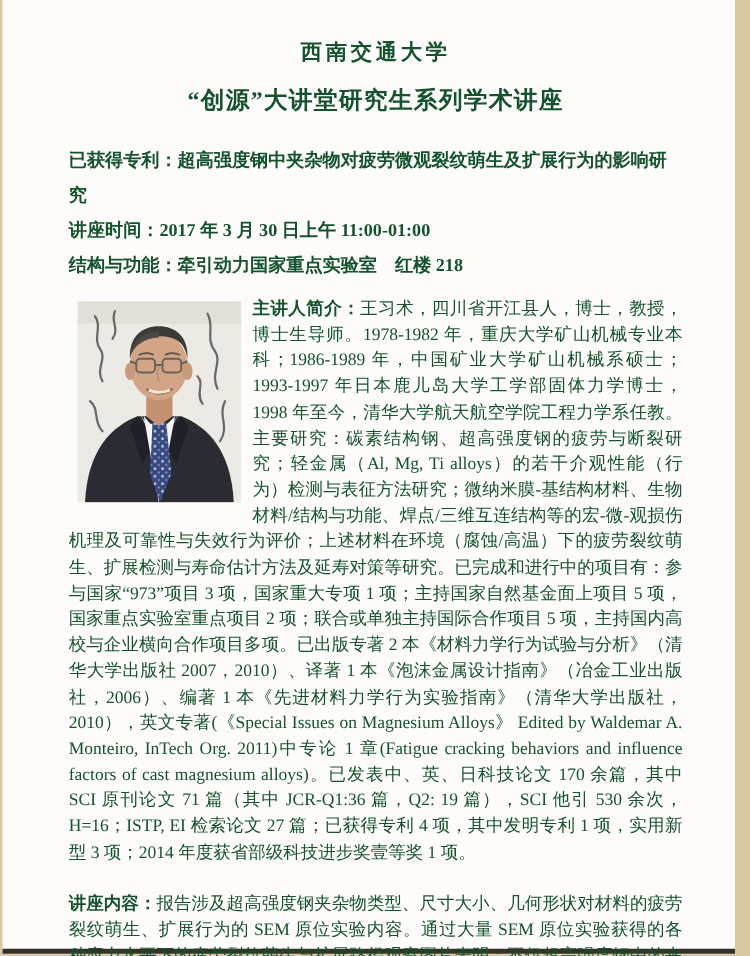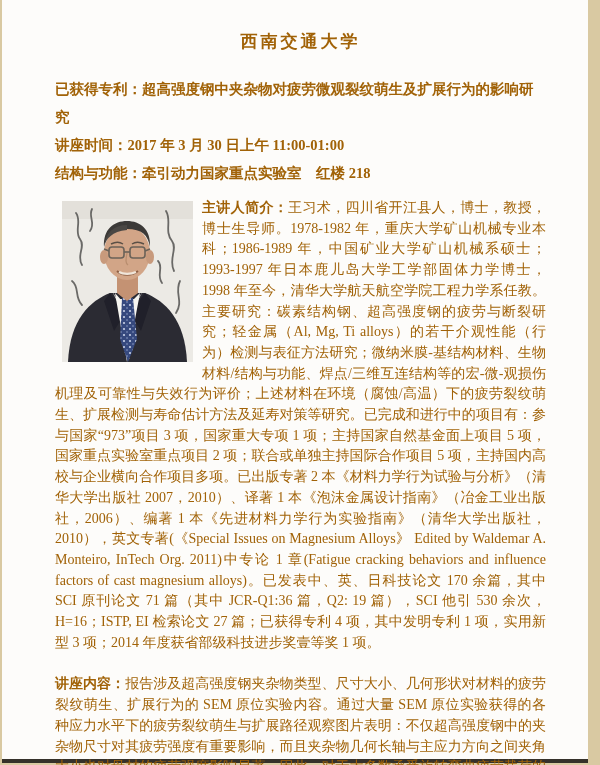--- a/index.html
+++ b/index.html
@@ -10,21 +10,21 @@
     font-family: "Liberation Serif", serif;
     overflow: hidden;
   }
   .page {
     position: absolute;
     left: 2px; top: 0; right: 12px; bottom: 2px;
     background: #fdfcfa;
     border-bottom: 4px solid #35312a;
     box-sizing: border-box;
     padding: 30px 42px 0 53px;
-    color: #a16207;
+    color: #14532d;
   }
   .uni-title {
     margin: 0;
     text-align: center;
     font-size: 17px;
     line-height: 24px;
     font-weight: bold;
     letter-spacing: 3px;
   }
   .series-title {
@@ -57,20 +57,21 @@
     overflow: hidden;
   }
   .photo-frame svg { display: block; }
 </style>
 </head>
 <body>
 
 <div class="page">
 
   <h1 class="uni-title">西南交通大学</h1>
+  <h2 class="series-title">“创源”大讲堂研究生系列学术讲座</h2>
 
   <div class="info-block">
     <div><span>已获得专利：</span><span>超高强度钢中夹杂物对疲劳微观裂纹萌生及扩展行为的影响研究</span></div>
     <div><span>讲座时间：</span><span>2017 年 3 月 30 日上午 11:00-01:00</span></div>
     <div><span>结构与功能：</span><span>牵引动力国家重点实验室　红楼 218</span></div>
   </div>
 
   <div class="para bio-para">
     <span class="photo-frame">
       <svg width="131" height="161" viewBox="0 0 131 161" xmlns="http://www.w3.org/2000/svg">

